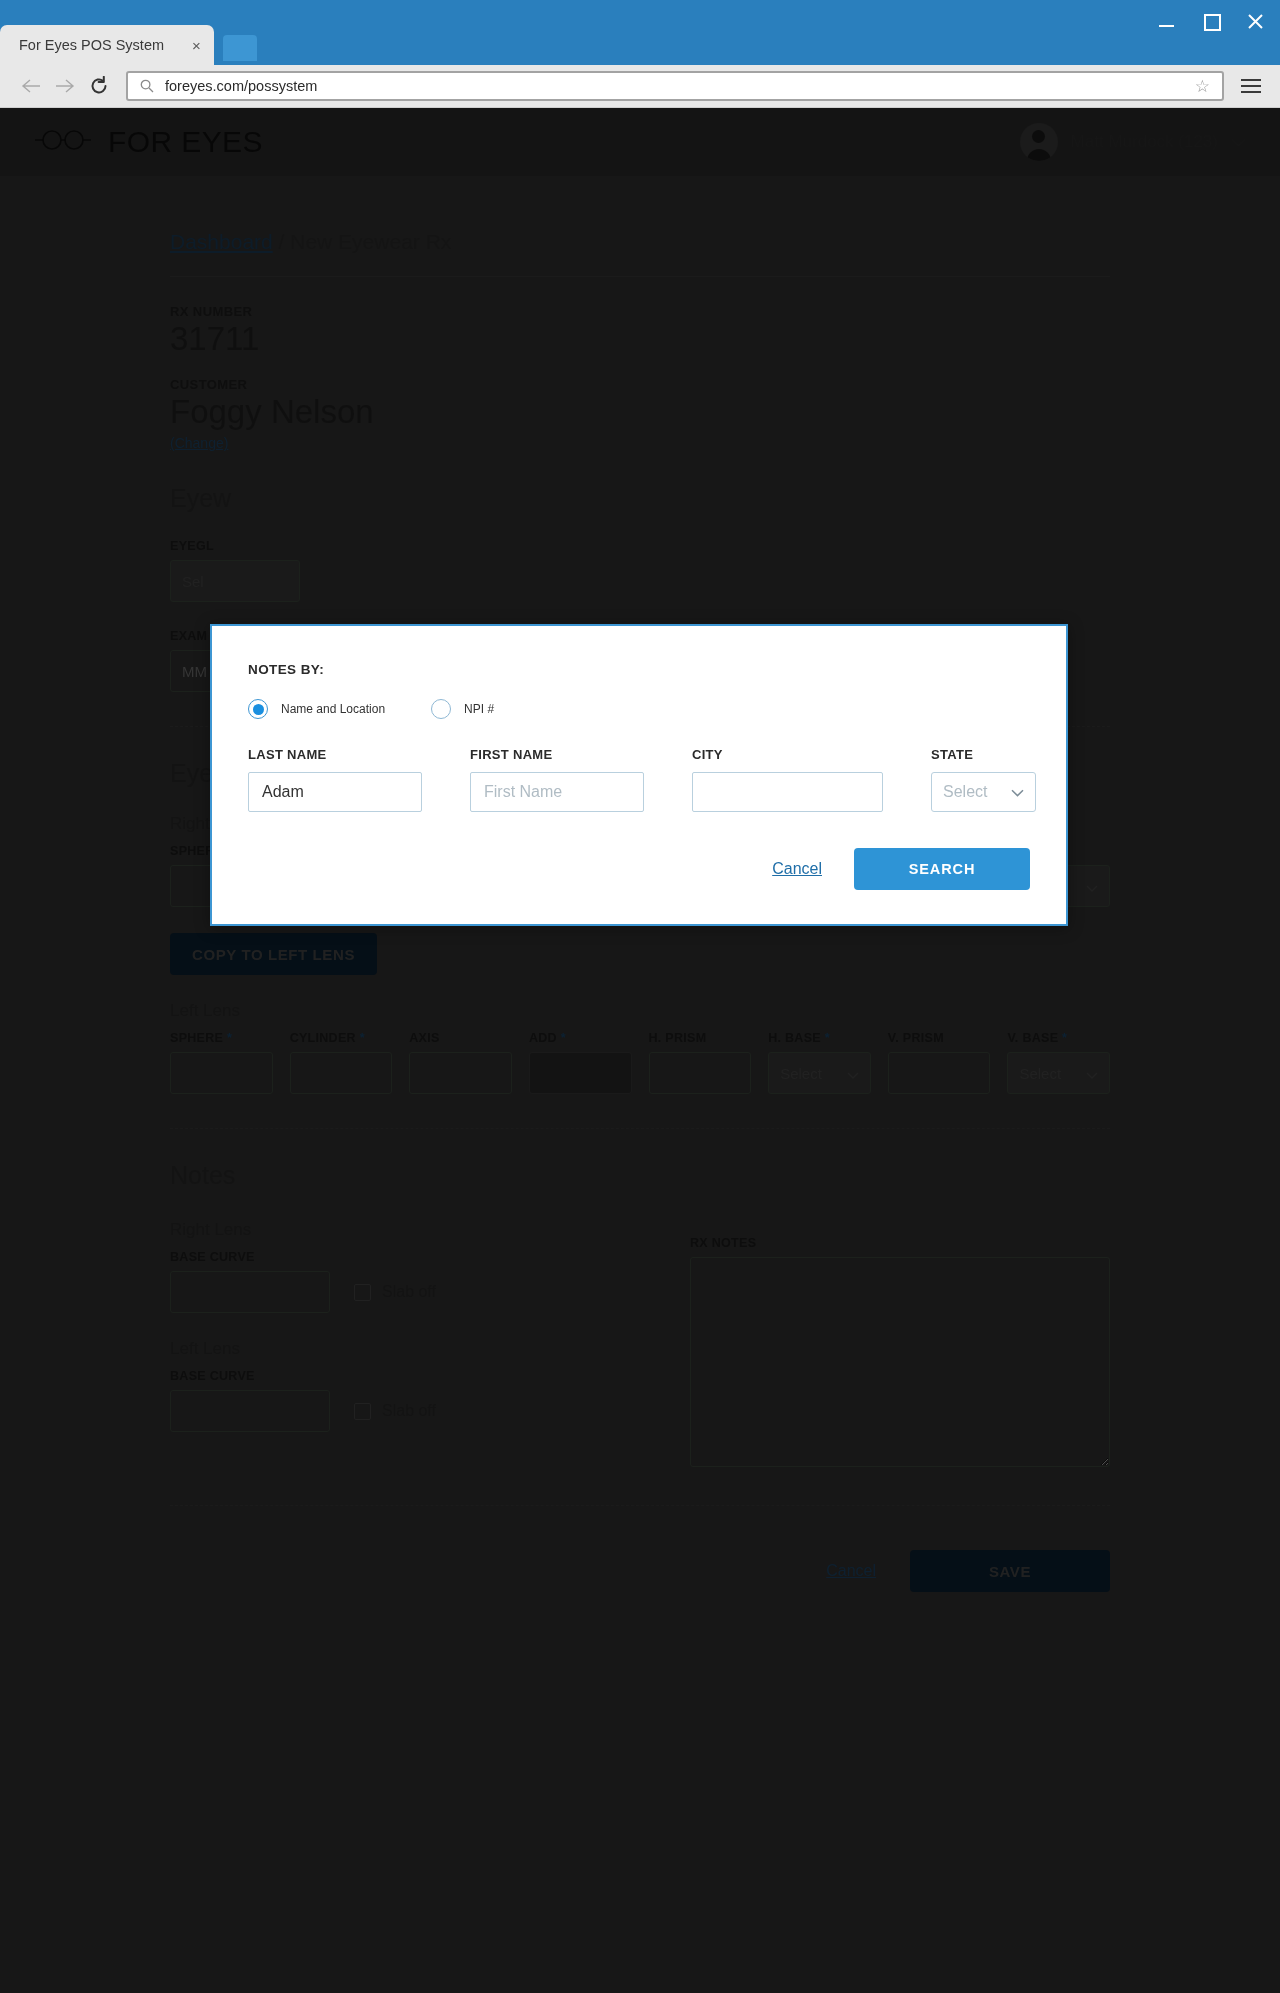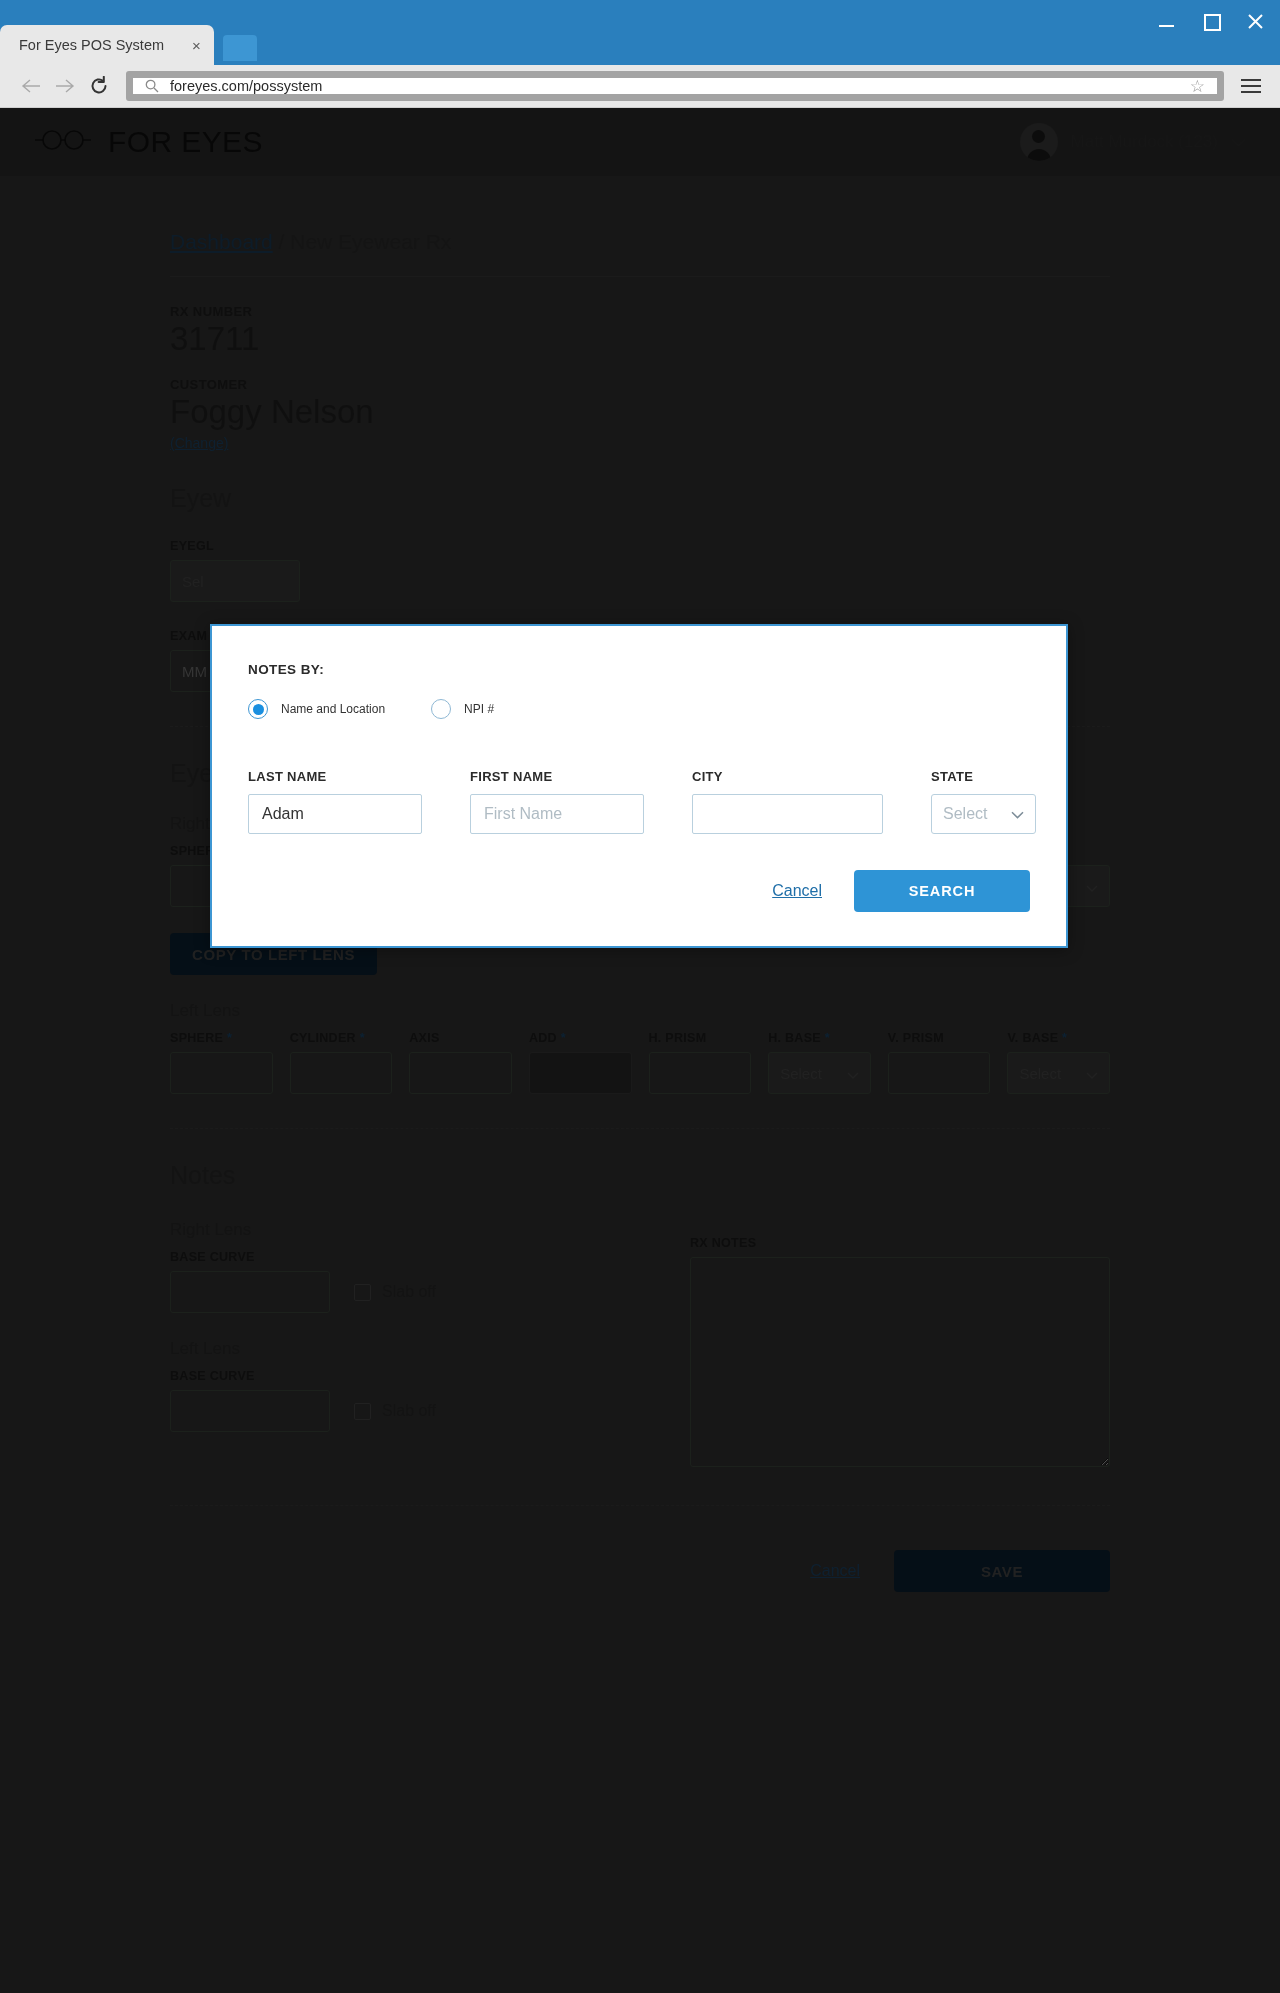--- a/index.html
+++ b/index.html
@@ -103,21 +103,21 @@
   .urlbar {
     flex: 1;
     height: 30px;
     background: #ffffff;
     border-radius: 3px;
     display: flex;
     align-items: center;
     padding: 0 12px;
     margin-left: 10px;
     gap: 11px;
-    border: 7px solid #a3a3a3;
+    border: 2px solid #a3a3a3;
   }
   .url-search-icon { color: #8a8a8a; display: flex; align-items: center; }
   .url-text {
     font-size: 14.5px;
     color: #2b2b2b;
     flex: 1;
   }
   .url-star { color: #9a9a9a; font-size: 17px; cursor: pointer; }
   .menu-btn {
     width: 30px; height: 30px;
@@ -327,21 +327,21 @@
     margin-top: 44px;
     padding-bottom: 60px;
   }
   .link-cancel {
     font-size: 16px;
     color: #20486a;
     text-decoration: underline;
     cursor: pointer;
   }
   .btn-save {
-    width: 216px;
+    width: 200px;
     justify-content: center;
     display: flex; align-items: center;
   }
 
   
   .overlay {
     position: absolute;
     inset: 0;
     background: rgba(0,0,0,0.55);
     z-index: 50;
@@ -396,21 +396,21 @@
     content: "";
     width: 11px; height: 11px; border-radius: 50%;
     background: #1a8fe0;
   }
   .radio-label { font-size: 12px; color: #333; font-weight: 300; }
 
   .modal-fields {
     display: grid;
     grid-template-columns: 174px 174px 191px 105px;
     gap: 0 48px;
-    margin-top: 50px;
+    margin-top: 28px;
   }
   .m-col-label {
     font-size: 13px;
     font-weight: bold;
     color: #2b2b2b;
     letter-spacing: 0.3px;
   }
   .m-inp {
     margin-top: 10px;
     height: 40px;

